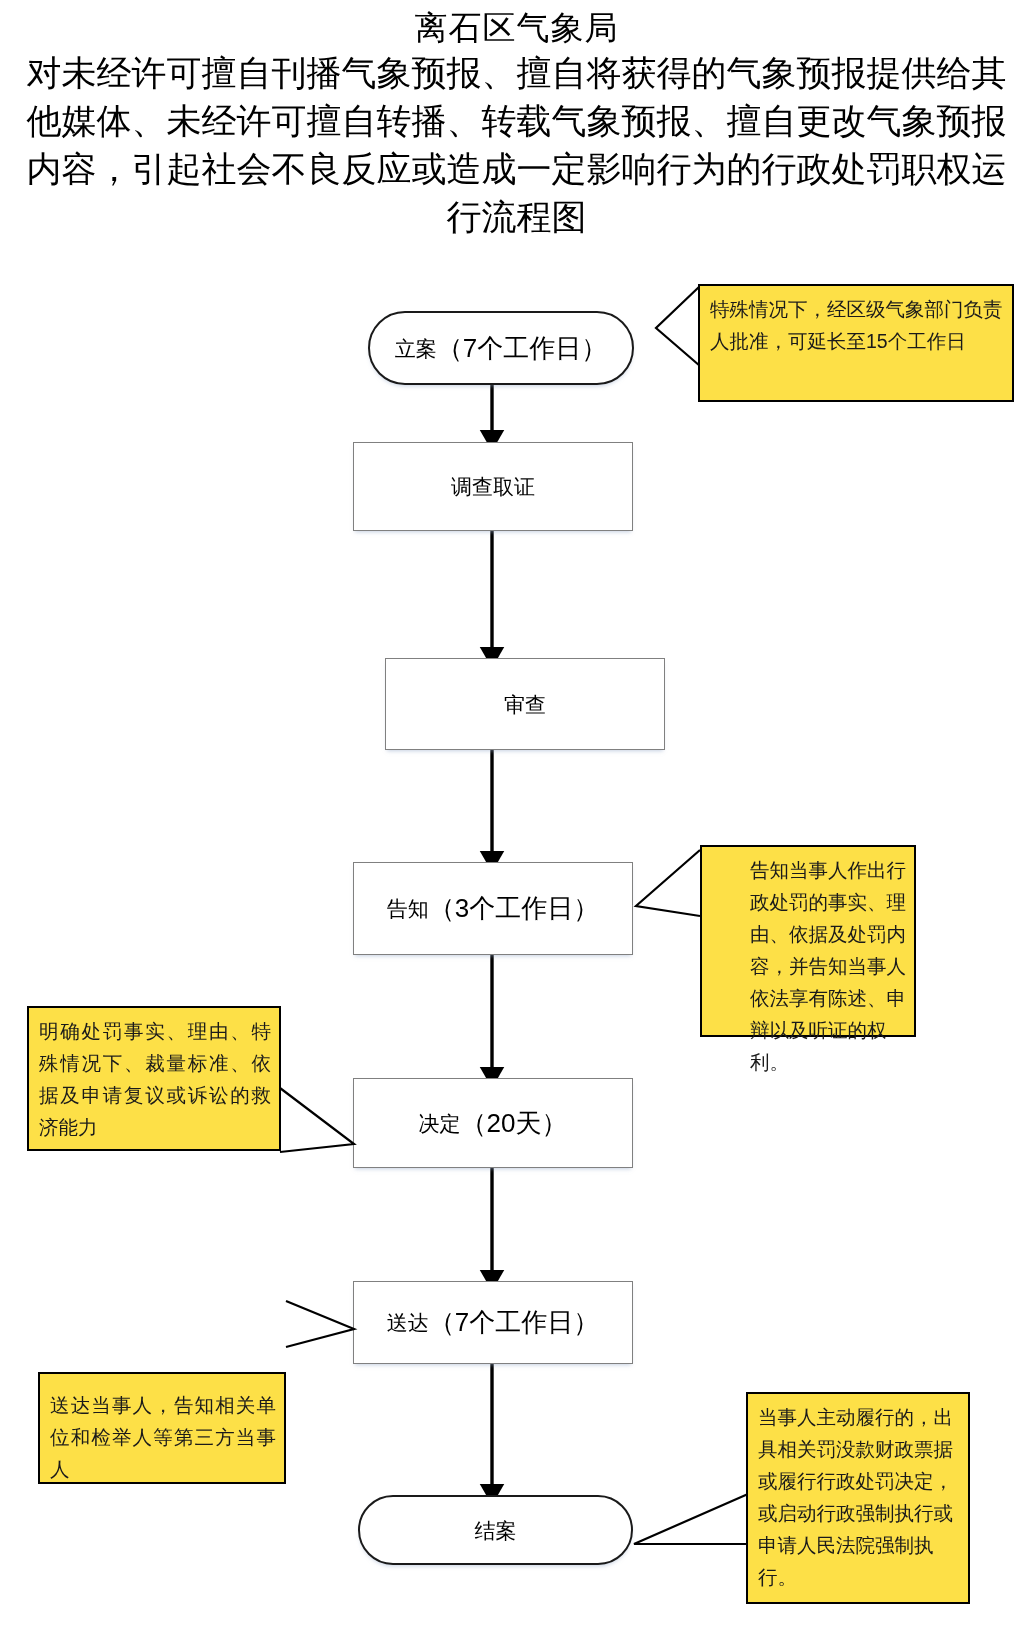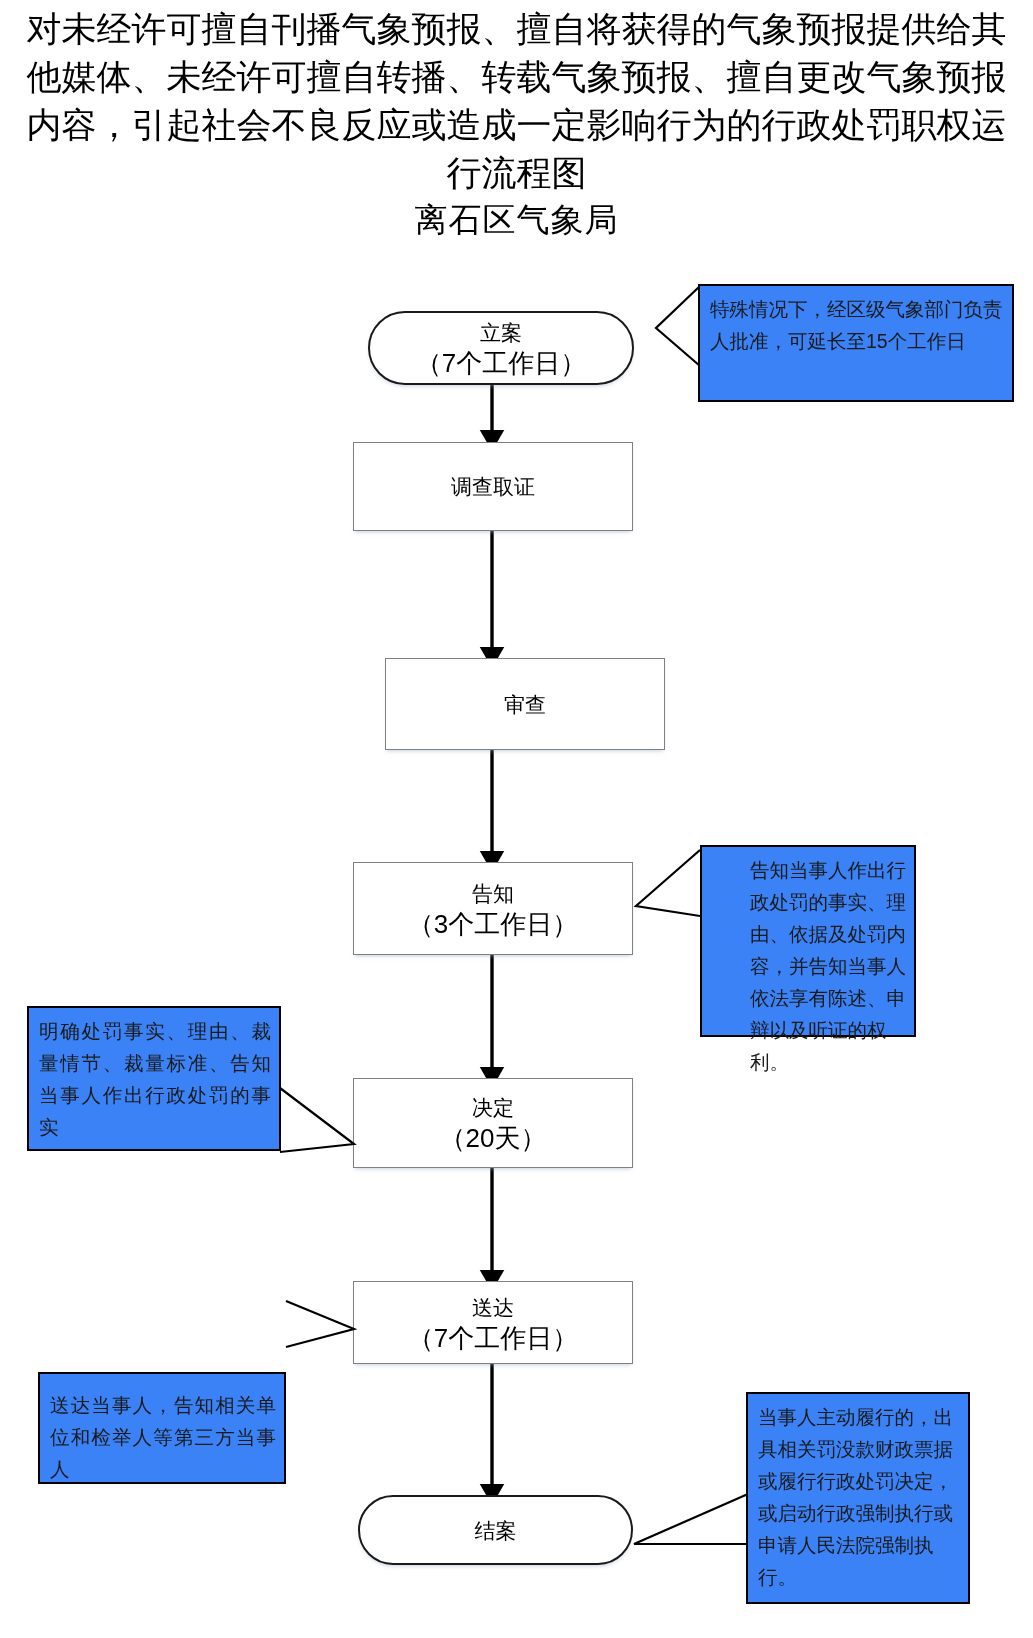--- a/index.html
+++ b/index.html
@@ -38,42 +38,42 @@
     font-family: "Liberation Serif", "DejaVu Serif", serif;
   }
 
   
   .node {
     position: absolute;
     box-sizing: border-box;
     border: 1.4px solid #808080;
     background: #ffffff;
     display: flex;
-    flex-direction: column;
+    flex-direction: row;
     align-items: center;
     justify-content: center;
     font-family: "Liberation Sans", "DejaVu Sans", sans-serif;
     font-size: 21px;
     line-height: 31px;
     color: #000000;
     box-shadow: 0 3px 4px -2px rgba(150,170,200,0.55);
   }
   .node.stadium {
     border-radius: 999px;
     border-color: #1a1a1a;
     border-width: 2px;
   }
   .node .line2 { font-size: 26px; }
 
   
   .callout {
     position: absolute;
     box-sizing: border-box;
     border: 2.2px solid #000000;
-    background: #3b82f6;
+    background: #fde047;
     font-family: "Liberation Sans", "DejaVu Sans", sans-serif;
     font-size: 19.5px;
     line-height: 32px;
     color: #1a1a1a;
     padding: 7px 8px 6px 10px;
     text-align: justify;
     text-justify: inter-character;
   }
   .callout.right-point { text-align: left; }
 
@@ -87,22 +87,22 @@
   
   .connector {
     position: absolute;
     overflow: visible;
   }
 </style>
 </head>
 <body>
 
 <div id="title-block">
+  <div id="title-org">离石区气象局</div>
   <div id="title-main">对未经许可擅自刊播气象预报、擅自将获得的气象预报提供给其他媒体、未经许可擅自转播、转载气象预报、擅自更改气象预报内容，引起社会不良反应或造成一定影响行为的行政处罚职权运行流程图</div>
-  <div id="title-org">离石区气象局</div>
 </div>
 
 <svg class="connector" style="left:0; top:0; width:1033px; height:1638px;">
   <defs>
     <marker id="arrowhead" markerWidth="9" markerHeight="9" refX="3.2" refY="4.2" orient="auto" markerUnits="strokeWidth">
       <path d="M0,0.6 L0,7.8 L6.2,4.2 z" fill="#000000"></path>
     </marker>
   </defs>
 
   <line x1="492" y1="385" x2="492" y2="441" stroke="#000000" stroke-width="3.4" marker-end="url(#arrowhead)"></line>
@@ -164,21 +164,21 @@
 </svg>
 <div class="callout right-point" style="left:700px; top:845px; width:216px; height:192px;padding-left:48px;">
   <span>告知当事人作出行政处罚的事实、理由、依据及处罚内容，并告知当事人依法享有陈述、申辩以及听证的权利。</span>
 </div>
 
 <svg class="pointer-svg" style="left:262px; top:1080px; width:100px; height:130px;">
   <polygon points="18,8 18,72 94,64 18,44" fill="#ffffff" stroke="none"></polygon>
   <polyline points="18,8 92,64 18,72" fill="none" stroke="#000000" stroke-width="2.2" stroke-linejoin="miter"></polyline>
 </svg>
 <div class="callout" style="left:27px; top:1006px; width:254px; height:145px;">
-  <span>明确处罚事实、理由、裁量情节、裁量标准、告知当事人作出行政处罚的事实</span>
+  <span>明确处罚事实、理由、特殊情况下、裁量标准、依据及申请复议或诉讼的救济能力</span>
 </div>
 
 <svg class="pointer-svg" style="left:262px; top:1295px; width:100px; height:100px;">
   <polygon points="24,6 24,52 94,34 24,28" fill="#ffffff" stroke="none"></polygon>
   <polyline points="24,6 92,34 24,52" fill="none" stroke="#000000" stroke-width="2.2" stroke-linejoin="miter"></polyline>
 </svg>
 <div class="callout" style="left:38px; top:1372px; width:248px; height:112px; padding-top:15px;
             top:1372px;">
   <span>送达当事人，告知相关单位和检举人等第三方当事人</span>
 </div>

